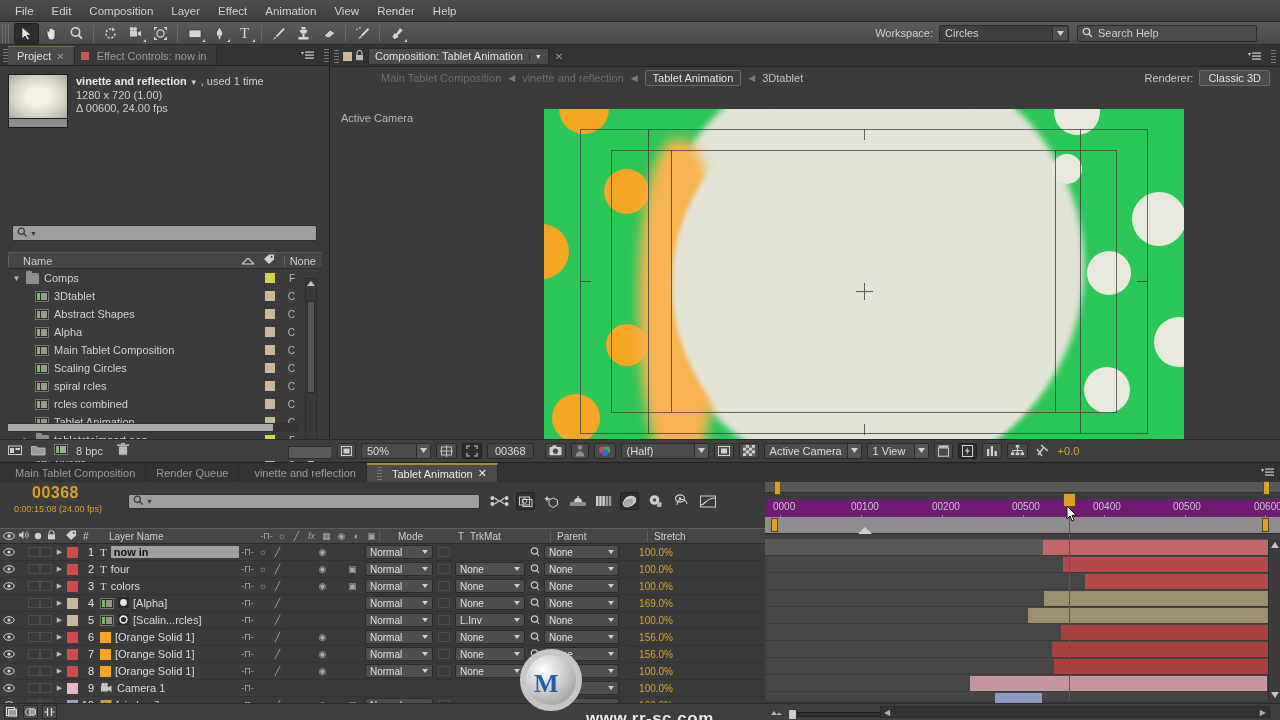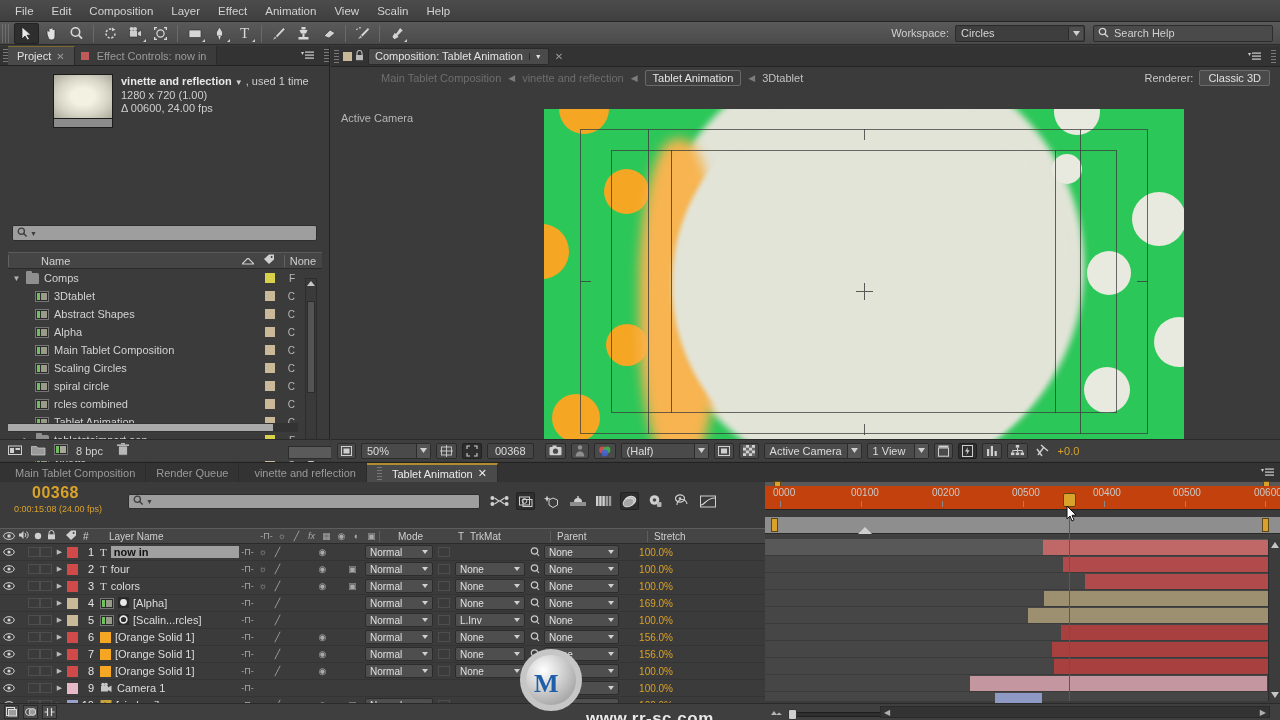--- a/index.html
+++ b/index.html
@@ -32,53 +32,53 @@
   .corner { position:absolute; right:2px; bottom:2px; width:0; height:0;
     border-left:3px solid transparent; border-bottom:3px solid #cfcfcf; }
   .ws-label { margin-left:auto; font-size:11px; color:#cfcfcf; }
   .ws-select { width:130px; height:17px; margin:0 8px 0 6px;
     background:#3e3e3e; border:1px solid #2a2a2a; border-radius:2px;
     display:flex; align-items:center; padding-left:5px; font-size:11px; color:#d6d6d6;
     position:relative; }
   .ws-select .arrowbox { position:absolute; right:1px; top:1px; bottom:1px; width:15px;
     background:#4f4f4f; border-left:1px solid #2c2c2c;
     display:flex; align-items:center; justify-content:center; }
-  .helpbox { width:180px; height:17px; margin-right:7px; background:#4a4a4a;
+  .helpbox { width:180px; height:17px; margin-right:23px; background:#4a4a4a;
     border:1px solid #2c2c2c; border-radius:2px; display:flex; align-items:center;
     padding-left:4px; gap:5px; color:#d0d0d0; font-size:11px; }
 
   
   .panel { position:absolute; background:#3b3b3b; }
   .tabstrip { height:20px; background:#333; display:flex; align-items:stretch;
     border-bottom:1px solid #222; }
   .tab { display:flex; align-items:center; gap:5px; padding:0 9px; font-size:11px;
     color:#9a9a9a; background:#3b3b3b; border-right:1px solid #2b2b2b; position:relative; }
   .tab.active { background:#4a4a4a; color:#e2e2e2; border-top:1px solid #7d6a33; }
   .tab .x { font-size:10px; color:#9a9a9a; }
   .tab .dot { width:8px; height:8px; background:#c05a5a; }
   .tabgrip { width:5px; align-self:center; height:13px;
     background:repeating-linear-gradient(0deg,#7a7a7a 0 1px,transparent 1px 3px);
     margin-left:3px; }
   .panelmenu { margin-left:auto; display:flex; align-items:center; padding-right:6px; gap:2px; }
 
   
   #project { left:0; top:46px; width:330px; height:415px; border-right:1px solid #222; }
-  .proj-head { display:flex; padding:8px 8px 4px 8px; gap:8px; height:62px;margin-left:45px; }
+  .proj-head { display:flex; padding:8px 8px 4px 8px; gap:8px; height:62px; }
   .thumb { width:60px; height:45px; border:1px solid #1c1c1c;
     background:radial-gradient(ellipse at 50% 50%, #f2f1e2 28%, #d7d6c6 62%, #a9a89a 100%); }
   .thumb-bar { width:60px; height:9px; background:#8c8c8c; border:1px solid #1c1c1c; border-top:none; }
   .proj-info { font-size:11px; line-height:13px; color:#cfcfcf; padding-top:1px; }
   .proj-info .nm { font-weight:bold; color:#e8e8e8; }
   .search { position:absolute; left:12px; top:179px; width:305px; height:16px;
     background:#9e9e9e; border:1px solid #2e2e2e; border-radius:2px;
     display:flex; align-items:center; padding-left:4px; gap:2px; }
   .col-head { position:absolute; left:8px; top:206px; width:314px; height:17px;
     background:#454545; border-top:1px solid #5a5a5a; border-bottom:1px solid #2a2a2a;
     display:flex; align-items:center; font-size:11px; color:#cfcfcf; }
-  .col-head .c1 { width:245px; padding-left:32px; border-left:1px solid #636363; }
+  .col-head .c1 { width:245px; padding-left:14px; border-left:1px solid #636363; }
   .col-head .c2 { width:22px; }
   .col-head .c3 { width:40px; border-left:1px solid #636363; padding-left:5px; }
   .proj-list { position:absolute; left:8px; top:223px; width:305px; height:205px;
     overflow:hidden; }
   .prow { height:18px; display:flex; align-items:center; font-size:11px; color:#d2d2d2;
     padding-left:4px; gap:5px; }
   .prow .tri { width:9px; font-size:8px; color:#b4b4b4; text-align:center; }
   .prow .swatch { position:absolute; right:38px; width:10px; height:10px; }
   .prow .typ { position:absolute; right:18px; font-size:10px; color:#b8b8b8; }
   .ico-folder { width:13px; height:11px; background:#8f8f8f; border-radius:1px 2px 1px 1px;
@@ -182,22 +182,22 @@
   .modesel { width:68px; height:14px; background:#4e4e4e; border:1px solid #2c2c2c;
     border-radius:2px; font-size:10px; color:#e0e0e0; display:flex; align-items:center;
     padding-left:4px; position:relative; }
   .modesel .arrowbox { position:absolute; right:1px; top:0; bottom:0; width:13px;
     display:flex; align-items:center; justify-content:center; }
   .stretch { width:62px; text-align:right; padding-right:8px; color:#d9a22b; font-size:10px; }
 
   .tl-rightpanes { position:absolute; left:765px; top:19px; width:515px; height:239px; }
   .tnav { position:absolute; left:0; top:0; width:515px; height:11px; background:#585858;
     border-bottom:1px solid #2f2f2f; }
-  .ruler { position:absolute; left:0; top:4px; width:515px; height:24px;
-    background:#c2410c; border-bottom:1px solid #262626; }
+  .ruler { position:absolute; left:0; top:18px; width:515px; height:24px;
+    background:#701a75; border-bottom:1px solid #262626; }
   .rtick { position:absolute; top:15px; width:1px; height:6px; background:#8a8a8a; }
   .rlab { position:absolute; top:1px; font-size:10px; color:#c9c9c9; }
   .wa { position:absolute; top:35px; left:0; width:515px; height:17px; background:#8e8e8e;
     border-bottom:1px solid #2a2a2a; }
   .kfbar { position:absolute; top:52px; left:0; width:515px; height:5px; background:#3f3f3f; }
   .tracks { position:absolute; top:57px; left:0; width:515px; height:162px; background:#464646; }
   .trow { position:relative; height:17px; border-bottom:1px solid #3b3b3b; }
   .bar { position:absolute; top:1px; height:15px; }
   .cti { position:absolute; top:11px; width:1px; height:208px; background:#e02020; z-index:30; }
   .cti-head { position:absolute; top:11px; width:13px; height:14px; margin-left:-6px;
@@ -236,21 +236,21 @@
 <div id="app">
 
   <div class="menubar">
     <div class="menuitem">File</div>
     <div class="menuitem">Edit</div>
     <div class="menuitem">Composition</div>
     <div class="menuitem">Layer</div>
     <div class="menuitem">Effect</div>
     <div class="menuitem">Animation</div>
     <div class="menuitem">View</div>
-    <div class="menuitem">Scalin</div>
+    <div class="menuitem">Render</div>
     <div class="menuitem">Help</div>
   </div>
 
   <div class="toolbar">
     <div class="grip"></div>
 
     <div class="tool sel">
       <svg width="13" height="15" viewBox="0 0 13 15">
           <path d="M2,1 L2,13 L5,10 L7.5,14 L9.5,13 L7,9.2 L11,9 Z" fill="#e8e8e8" stroke="#1a1a1a" stroke-width=".7"></path>
         </svg>
@@ -467,21 +467,21 @@
         <span class="typ">C</span>
       </div>
       <div class="prow" style="position:relative;padding-left:27px;">
         <span class="ico-comp"></span>
         <span>Scaling Circles</span>
         <span class="swatch" style="background:#c9b998"></span>
         <span class="typ">C</span>
       </div>
       <div class="prow" style="position:relative;padding-left:27px;">
         <span class="ico-comp"></span>
-        <span>spiral circle</span>
+        <span>spiral rcles</span>
         <span class="swatch" style="background:#c9b998"></span>
         <span class="typ">C</span>
       </div>
       <div class="prow" style="position:relative;padding-left:27px;">
         <span class="ico-comp"></span>
         <span>rcles combined</span>
         <span class="swatch" style="background:#c9b998"></span>
         <span class="typ">C</span>
       </div>
       <div class="prow" style="position:relative;padding-left:27px;">

